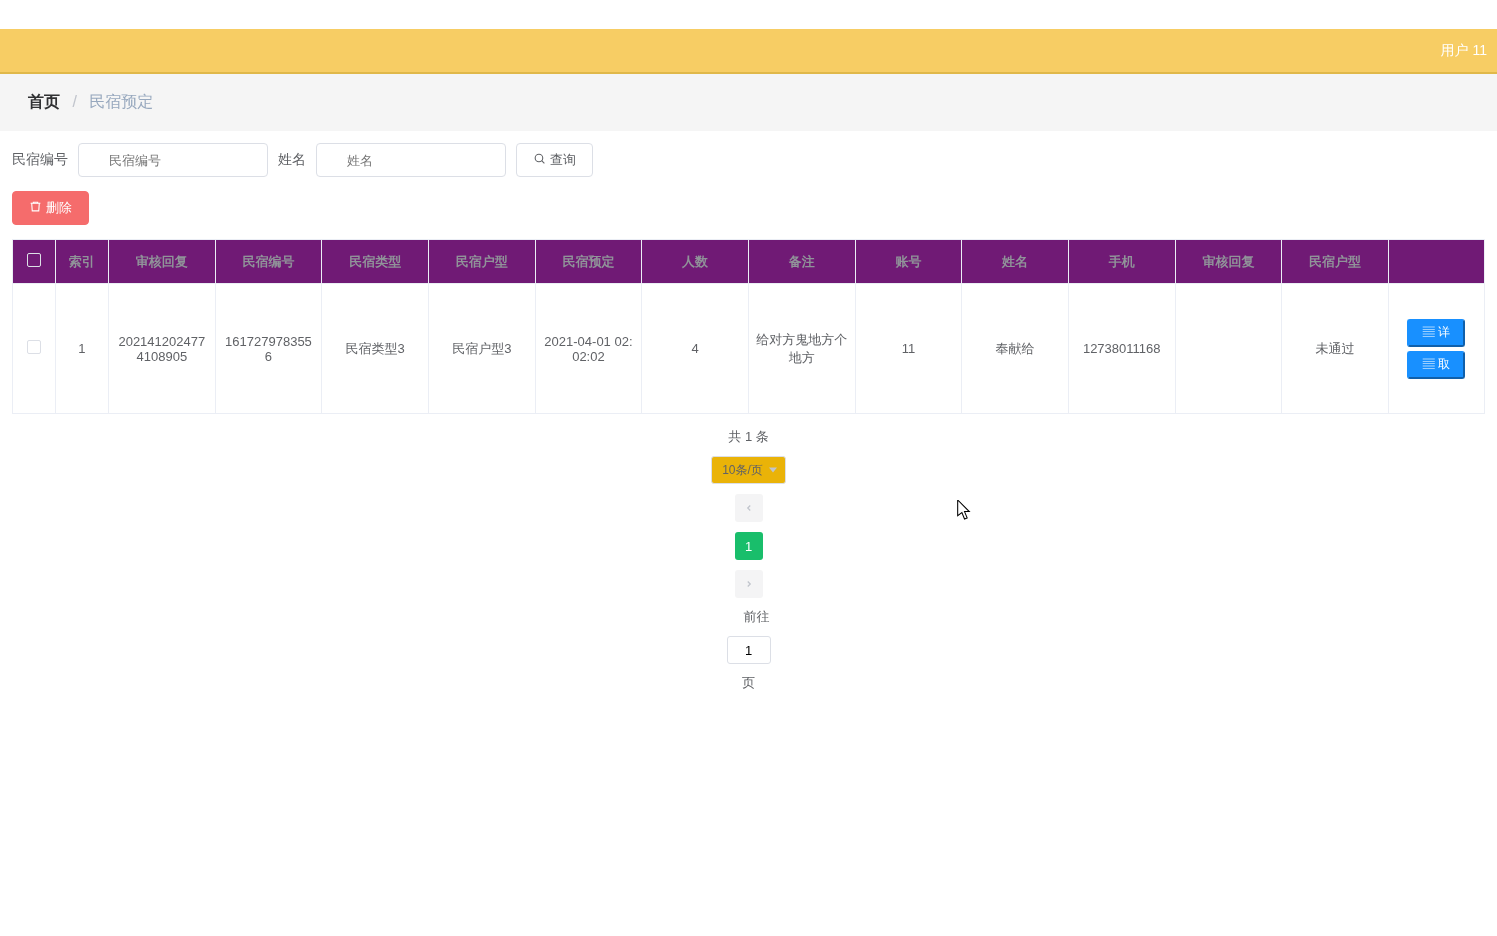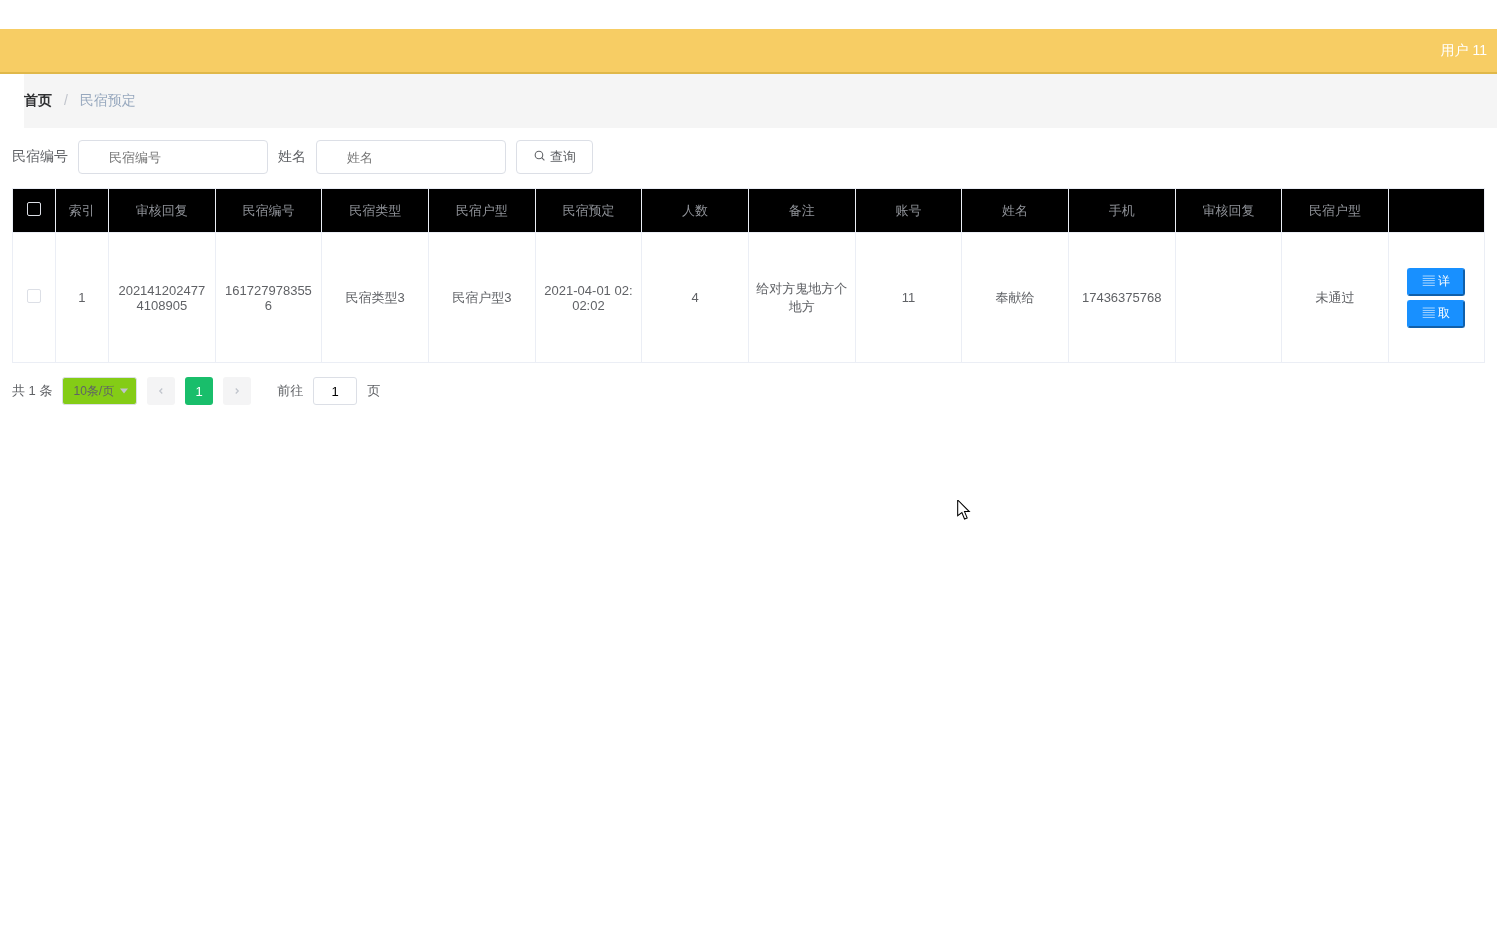--- a/index.html
+++ b/index.html
@@ -17,24 +17,23 @@
   display: flex;
   justify-content: flex-end;
   align-items: center;
   padding-right: 10px;
   color: #fff;
   font-size: 14px;
   margin-top: 29px;
 }
 .breadcrumb {
   background: #f5f5f5;
-  padding: 18px 0;
-  font-size: 14px;
+  padding: 18px 28px;
+  font-size: 16px;
   color: #303133;
-  margin-left: 24px;
 }
 .breadcrumb .sep { color: #c0c4cc; margin: 0 8px; }
 .breadcrumb .cur { color: #97a8be; }
 .breadcrumb .home { font-weight: 600; color: #303133; }
 .content { padding: 12px; }
 .search-row {
   display: flex;
   align-items: center;
   gap: 10px;
   margin-bottom: 14px;
@@ -94,51 +93,52 @@
 }
 .tbl th, .tbl td {
   border: 1px solid #ebeef5;
   padding: 10px 6px;
   text-align: center;
   font-size: 13px;
   color: #606266;
   word-break: break-all;
 }
 .tbl th {
-  background: #000000;
-  font-weight: 400;
+  background: #701a75;
+  font-weight: 700;
   color: #909399;
   height: 44px;
 }
 .tbl td { height: 130px; vertical-align: middle; }
 .tbl td.actions-cell { padding: 8px 4px; }
 .actions-cell .btn-primary { display:block; margin: 4px auto; min-width: 58px; }
 .chk {
   width: 14px; height: 14px;
   border: 1px solid #dcdfe6;
   border-radius: 2px;
   display: inline-block;
   cursor: pointer;
 }
 .pager {
   display: flex;
   align-items: center;
   gap: 10px;
   margin-top: 14px;
   font-size: 13px;
   color: #606266;
+  flex-direction: column;
 }
 .pager .total { }
 .pager .sel {
   height: 28px;
   border: 1px solid #dcdfe6;
   border-radius: 3px;
   padding: 0 22px 0 10px;
   font-size: 12px;
-  background: #84cc16;
+  background: #eab308;
   color: #606266;
   position: relative;
   display: inline-flex;
   align-items: center;
 }
 .pager .sel::after {
   content: "";
   position: absolute;
   right: 8px;
   top: 50%;
@@ -223,20 +223,32 @@
       <span>
         <svg width="13" height="13" viewBox="0 0 24 24" fill="none" stroke="currentColor" stroke-width="2">
             <circle cx="11" cy="11" r="7"></circle>
             <line x1="21" y1="21" x2="16" y2="16"></line>
           </svg>
       </span>
       <span>查询</span>
     </button>
   </div>
 
+  <div class="action-row">
+    <button class="btn btn-danger">
+      <span>
+        <svg width="13" height="13" viewBox="0 0 24 24" fill="none" stroke="currentColor" stroke-width="2">
+            <path d="M3 6h18"></path>
+            <path d="M8 6V4h8v2"></path>
+            <path d="M19 6l-1 14H6L5 6"></path>
+          </svg>
+      </span>
+      <span>删除</span>
+    </button>
+  </div>
 
   <table class="tbl">
     <colgroup>
       <col style="width:40px">
         <col style="width:50px">
         <col style="width:100px">
         <col style="width:100px">
       <col style="width:100px">
         <col style="width:100px">
         <col style="width:100px">
@@ -274,21 +286,21 @@
         <td>1</td>
         <td>2021412024774108905</td>
         <td>1617279783556</td>
         <td>民宿类型3</td>
         <td>民宿户型3</td>
         <td>2021-04-01 02:02:02</td>
         <td>4</td>
         <td>给对方鬼地方个地方</td>
         <td>11</td>
         <td>奉献给</td>
-        <td>17436375768</td>
+        <td>12738011168</td>
         <td></td>
         <td>未通过</td>
         <td class="actions-cell">
           <button class="btn-primary">
             <span>▤</span>
             <span>详</span>
           </button>
           <button class="btn-primary">
             <span>▤</span>
             <span>取</span>

